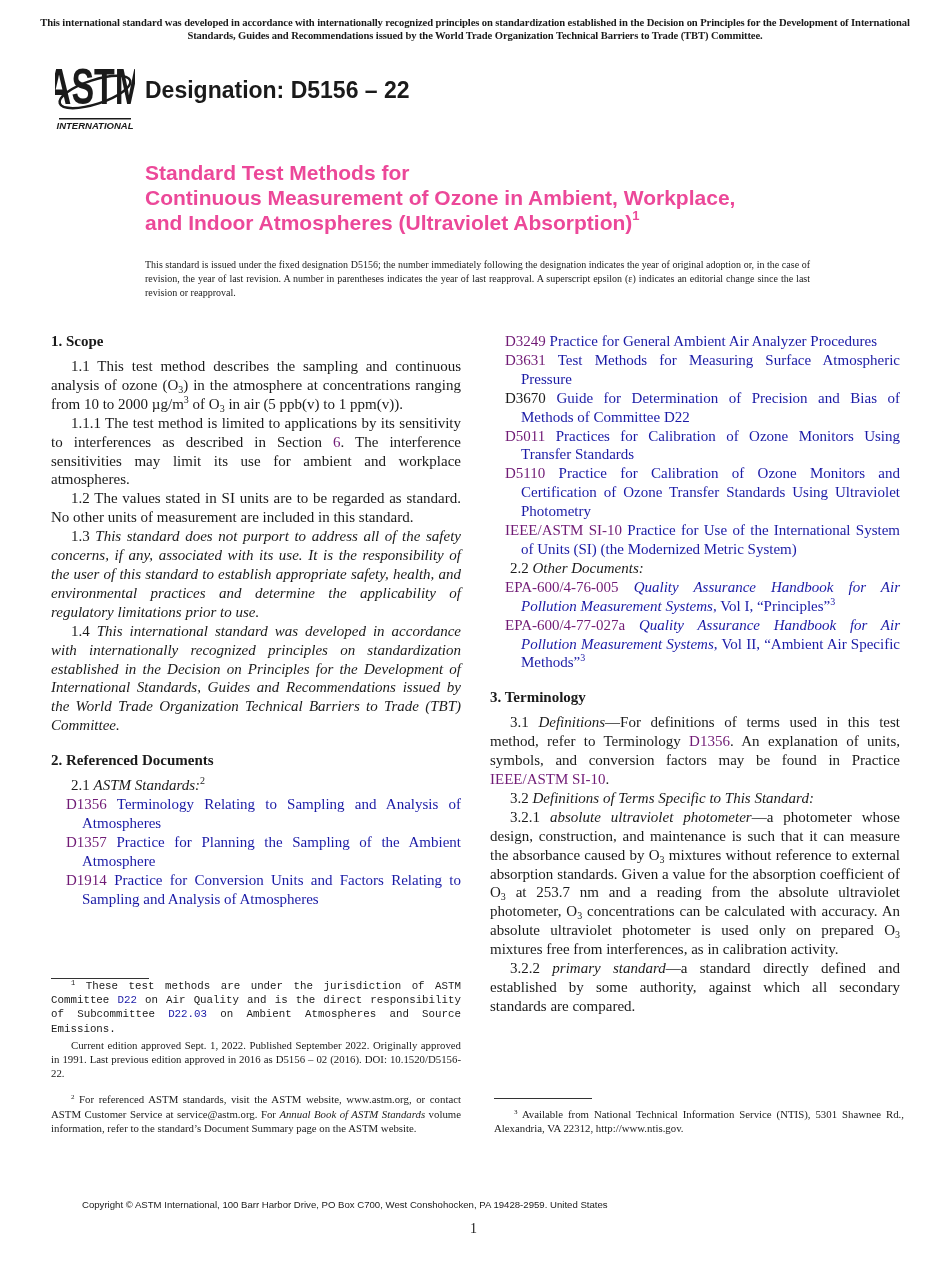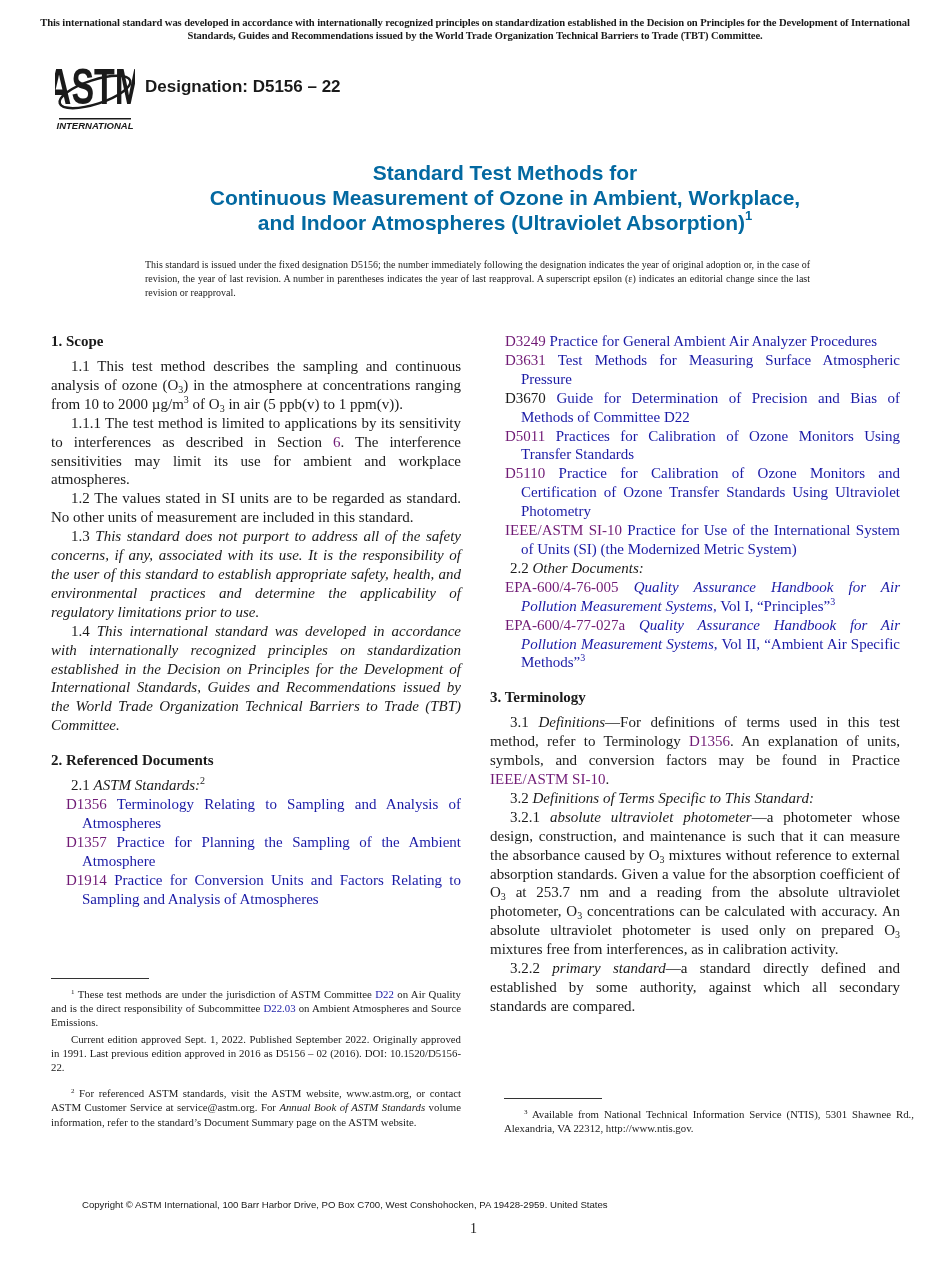--- a/index.html
+++ b/index.html
@@ -2,23 +2,23 @@
 <html><head>
 <meta charset="utf-8">
 <style>
   html, body { margin: 0; padding: 0; background: #ffffff; }
   body { width: 950px; height: 1272px; position: relative; overflow: hidden; color: #1a1a1a;
          font-family: "Liberation Serif", "DejaVu Serif", serif; }
   .abs { position: absolute; }
   .banner { left: 40px; top: 16px; width: 870px; text-align: center; font-size: 10.6px; line-height: 13px;
             font-weight: bold; font-family: "Liberation Serif", serif; letter-spacing: -0.1px; }
   .logo { left: 55px; top: 56px; width: 80px; height: 78px; }
-  .designation { left: 145px; top: 77px; font-family: "Liberation Sans", sans-serif; font-weight: bold; font-size: 17px; }
+  .designation { left: 145px; top: 77px; font-family: "Liberation Sans", sans-serif; font-weight: bold; font-size: 23px; }
   .title { left: 145px; top: 160px; width: 720px; font-family: "Liberation Sans", sans-serif; font-weight: bold;
-           font-size: 21px; line-height: 25px; color: #0369a1; text-align: center; }
+           font-size: 21px; line-height: 25px; color: #ec4899; }
   .title sup { font-size: 13px; vertical-align: 10px; }
   .notice { left: 145px; top: 258px; width: 665px; font-size: 10px; line-height: 14px; text-align: justify; }
   .col { position: absolute; font-size: 15px; line-height: 18.9px; text-align: justify; }
   .col-left { left: 51px; top: 332px; width: 410px; }
   .col-right { left: 490px; top: 332px; width: 410px; }
   h2 { font-size: 15px; font-weight: bold; margin: 0 0 6px 0; line-height: 19px; }
   p { margin: 0; }
   .ind { text-indent: 20px; }
   .gap { }
   .sec { margin-top: 16px; }
@@ -69,21 +69,21 @@
   <h2 class="sec">2.  Referenced Documents</h2>
   <p class="ind"><span>2.1 </span><i>ASTM Standards:</i><sup>2</sup></p>
   <div style="padding-left:15px;">
     <p class="ref-i"><span class="red">D1356</span> <span class="blue">Terminology Relating to Sampling and Analysis of Atmospheres</span></p>
     <p class="ref-i"><span class="red">D1357</span> <span class="blue">Practice for Planning the Sampling of the Ambient Atmosphere</span></p>
     <p class="ref-i"><span class="red">D1914</span> <span class="blue">Practice for Conversion Units and Factors Relating to Sampling and Analysis of Atmospheres</span></p>
   </div>
 
   <div style="position:absolute; top:646px; left:0; width:410px;">
     <div class="fnrule"></div>
-    <p class="fn ind" style="margin-top:8px;"><sup>1</sup><span> These test methods are under the jurisdiction of ASTM Committee </span><span class="blue">D22</span><span> on Air Quality and is the direct responsibility of Subcommittee </span><span class="blue">D22.03</span><span> on Ambient Atmospheres and Source Emissions.</span></p>
+    <p class="fn ind" style="font-family:Liberation Mono, monospace;"><sup>1</sup><span> These test methods are under the jurisdiction of ASTM Committee </span><span class="blue">D22</span><span> on Air Quality and is the direct responsibility of Subcommittee </span><span class="blue">D22.03</span><span> on Ambient Atmospheres and Source Emissions.</span></p>
     <p class="fn ind" style="margin-top:2px;">Current edition approved Sept. 1, 2022. Published September 2022. Originally approved in 1991. Last previous edition approved in 2016 as D5156 – 02 (2016). DOI: 10.1520/D5156-22.</p>
     <p class="fn ind" style="margin-top:12px;"><sup>2</sup><span> For referenced ASTM standards, visit the ASTM website, www.astm.org, or contact ASTM Customer Service at service@astm.org. For </span><i>Annual Book of ASTM Standards</i><span> volume information, refer to the standard’s Document Summary page on the ASTM website.</span></p>
   </div>
 </div>
 
 <div class="col col-right">
   <div style="padding-left:15px;">
     <p class="ref-i"><span class="red">D3249</span> <span class="blue">Practice for General Ambient Air Analyzer Procedures</span></p>
     <p class="ref-i"><span class="red">D3631</span> <span class="blue">Test Methods for Measuring Surface Atmospheric Pressure</span></p>
     <p class="ref-i"><span>D3670</span> <span class="blue">Guide for Determination of Precision and Bias of Methods of Committee D22</span></p>
@@ -96,20 +96,20 @@
     <p class="ref-i"><span class="red">EPA-600/4-76-005</span> <i class="blue">Quality Assurance Handbook for Air Pollution Measurement Systems</i><span class="blue">, Vol I, “Principles”</span><sup class="blue">3</sup></p>
     <p class="ref-i"><span class="red">EPA-600/4-77-027a</span> <i class="blue">Quality Assurance Handbook for Air Pollution Measurement Systems</i><span class="blue">, Vol II, “Ambient Air Specific Methods”</span><sup class="blue">3</sup></p>
   </div>
 
   <h2 class="sec">3.  Terminology</h2>
   <p class="ind"><span>3.1 </span><i>Definitions</i><span>—For definitions of terms used in this test method, refer to Terminology </span><span class="red">D1356</span><span>. An explanation of units, symbols, and conversion factors may be found in Practice </span><span class="red">IEEE/ASTM SI-10</span><span>.</span></p>
   <p class="ind"><span>3.2 </span><i>Definitions of Terms Specific to This Standard:</i></p>
   <p class="ind"><span>3.2.1 </span><i>absolute ultraviolet photometer</i><span>—a photometer whose design, construction, and maintenance is such that it can measure the absorbance caused by O</span><sub>3</sub><span> mixtures without reference to external absorption standards. Given a value for the absorption coefficient of O</span><sub>3</sub><span> at 253.7 nm and a reading from the absolute ultraviolet photometer, O</span><sub>3</sub><span> concentrations can be calculated with accuracy. An absolute ultraviolet photometer is used only on prepared O</span><sub>3</sub><span> mixtures free from interferences, as in calibration activity.</span></p>
   <p class="ind gap"><span>3.2.2 </span><i>primary standard</i><span>—a standard directly defined and established by some authority, against which all secondary standards are compared.</span></p>
 
-  <div style="position:absolute; top:766px; left:14px; width:410px;">
+  <div style="position:absolute; top:766px; left:4px; width:410px;">
     <div class="fnrule"></div>
     <p class="fn ind" style="margin-top:8px;"><sup>3</sup><span> Available from National Technical Information Service (NTIS), 5301 Shawnee Rd., Alexandria, VA 22312, http://www.ntis.gov.</span></p>
   </div>
 </div>
 
 <div class="abs copyright">Copyright © ASTM International, 100 Barr Harbor Drive, PO Box C700, West Conshohocken, PA 19428-2959. United States</div>
 <div class="abs pagenum">1</div>
 
 </body></html>

